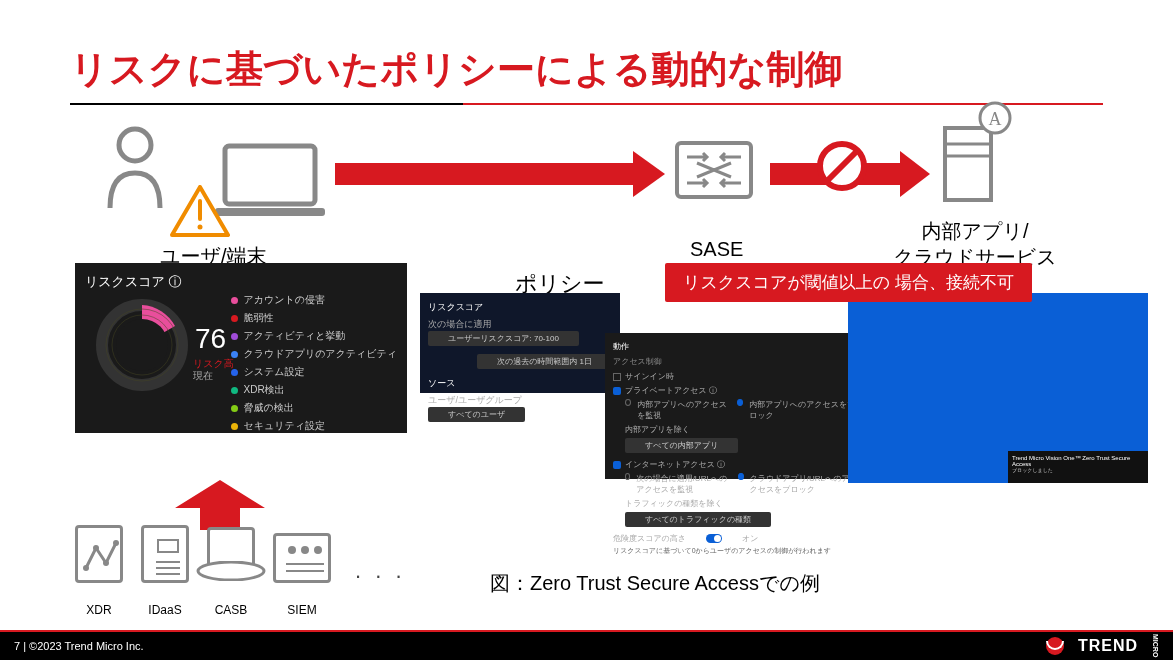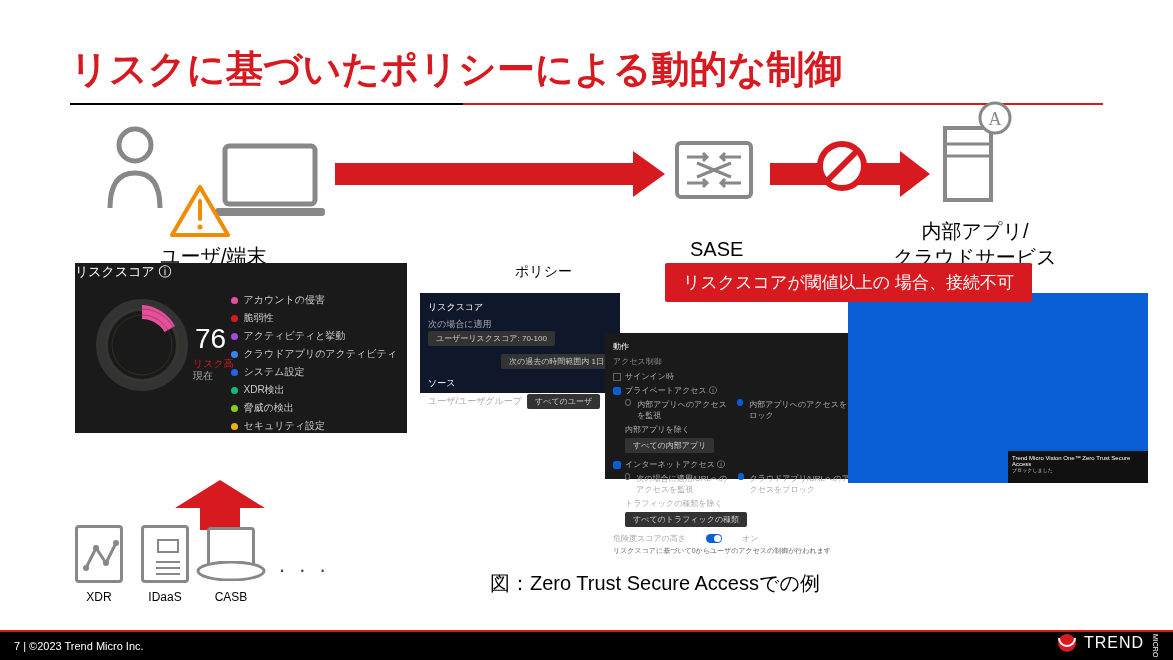--- a/index.html
+++ b/index.html
@@ -14,50 +14,50 @@
 .label{font-size:20px;text-align:center;position:absolute}
 .user-label{left:90px;top:120px}
 .sase-label{left:620px;top:115px}
 .app-label{left:800px;top:95px;text-align:center;width:210px;line-height:1.3}
 .arrow1{position:absolute;left:265px;top:28px}
 .arrow2{position:absolute;left:700px;top:28px}
 .sase-box{position:absolute;left:605px;top:18px;width:78px;height:58px;border:4px solid #888;border-radius:6px}
 .block-icon{position:absolute;left:747px;top:18px;z-index:2}
 .server-icon{position:absolute;left:865px;top:-25px}
 .panels{position:relative;margin:0 25px}
-.risk-panel{position:absolute;left:50px;top:0;width:332px;height:170px;background:#1a1a1a;color:#fff;padding:0;font-size:11px}
+.risk-panel{position:absolute;left:50px;top:0;width:332px;height:170px;background:#1a1a1a;color:#fff;padding:10px;font-size:11px}
 .risk-title{font-size:13px;margin-bottom:6px}
 .risk-gauge{position:absolute;left:20px;top:35px}
 .risk-score{position:absolute;left:120px;top:60px;font-size:28px}
 .risk-sub{position:absolute;left:118px;top:94px;font-size:10px;color:#d71920}
 .risk-sub2{position:absolute;left:118px;top:106px;font-size:10px;color:#aaa}
 .legend{position:absolute;right:10px;top:30px;font-size:10px;list-style:none}
 .legend li{display:flex;align-items:center;gap:5px;margin-bottom:4px;color:#ccc}
 .dot{width:7px;height:7px;border-radius:50%}
-.policy-label{position:absolute;left:490px;top:0;font-size:14px}
+.policy-label{position:absolute;left:490px;top:6px;font-size:22px}
 .policy-panel1{position:absolute;left:395px;top:30px;width:200px;height:100px;background:#0f172a;color:#aaa;font-size:9px;padding:8px}
 .policy-panel2{position:absolute;left:580px;top:70px;width:260px;height:146px;background:#1a1a1a;color:#aaa;font-size:8px;padding:8px}
 .pp-row{margin-bottom:8px}
-.pp-select{display:inline-block;background:#333;padding:2px 8px;border-radius:2px;font-size:8px;color:#ccc}
+.pp-select{display:inline-block;background:#333;padding:2px 20px;border-radius:2px;font-size:8px;color:#ccc}
 .callout{position:absolute;left:640px;top:0;background:#d71920;color:#fff;padding:8px 18px;font-size:17px;border-radius:2px;z-index:5}
 .blocked-page{position:absolute;right:0px;width:300px;height:190px;background:#0a5fd6;padding:8px}
 .blocked-inner{background:#fff;width:100%;height:150px;padding:20px 24px;font-size:9px;color:#444}
 .blocked-inner h4{font-size:10px;margin-bottom:8px;color:#222}
 .blocked-inner ul{font-size:7px;margin:6px 0 6px 10px;list-style:disc}
 .blocked-inner .btn{display:inline-block;background:#0a5fd6;color:#fff;padding:3px 8px;margin-top:8px;font-size:8px}
 .toast{position:absolute;right:0;bottom:0;width:140px;height:32px;background:#111;color:#ccc;font-size:6px;padding:4px}
 .bottom-icons{position:absolute;left:75px;top:470px;display:flex;align-items:flex-end;gap:18px}
-.bi{display:flex;flex-direction:column;align-items:center;gap:7px}
+.bi{display:flex;flex-direction:column;align-items:center;gap:20px}
 .bi-label{font-size:12px}
 .bi-box{width:48px;height:58px;border:3px solid #888;border-radius:4px;position:relative}
 .up-arrow{position:absolute;left:175px;top:460px}
 .caption{position:absolute;left:490px;top:570px;font-size:20px}
 .footer{position:absolute;bottom:0;left:0;right:0;height:28px;background:#000;color:#fff;display:flex;align-items:center;justify-content:space-between;padding:0 14px;font-size:11px}
 .footer-accent{position:absolute;bottom:28px;left:0;right:0;height:2px;background:#d71920}
-.tm-logo{display:flex;gap:8px;font-weight:normal;font-size:16px;letter-spacing:1px}
+.tm-logo{display:flex;align-items:center;gap:14px;font-weight:bold;font-size:16px;letter-spacing:1px}
 .tm-ball{width:18px;height:18px;border-radius:50%;background:#d71920;position:relative}
 .tm-ball::after{content:"";position:absolute;width:14px;height:7px;border:2px solid #fff;border-top:none;border-radius:0 0 12px 12px;left:0;top:4px}
 .dots{font-size:22px;color:#444;letter-spacing:4px;align-self:center;margin-left:6px}
 .pp-check{display:flex;align-items:center;gap:4px;margin:3px 0}
 .pp-check-box{width:8px;height:8px;background:#0a5fd6;border-radius:2px}
 .radio-dot{width:7px;height:7px;border-radius:50%;border:1px solid #0a5fd6;background:#0a5fd6}
 .radio-dot.off{background:transparent;border-color:#666}
 .toggle{width:16px;height:9px;background:#0a5fd6;border-radius:5px;position:relative}
 .toggle::after{content:"";position:absolute;width:7px;height:7px;background:#fff;border-radius:50%;right:1px;top:1px}
 </style>
@@ -258,20 +258,30 @@
     </div>
     <div class="bi">
       <div style="position:relative">
           <div class="bi-box" style="height:48px"></div>
       <svg width="70" height="20" style="position:absolute;left:-11px;bottom:-6px">
             <ellipse cx="35" cy="10" rx="33" ry="9" fill="#fff" stroke="#888" stroke-width="3"></ellipse>
           </svg>
         </div>
       <div class="bi-label" style="margin-top:8px">CASB</div>
     </div>
+    <div class="bi">
+      <div class="bi-box" style="width:58px;height:50px"><svg width="58" height="50">
+            <circle cx="16" cy="14" r="4" fill="#888"></circle>
+            <circle cx="29" cy="14" r="4" fill="#888"></circle>
+            <circle cx="42" cy="14" r="4" fill="#888"></circle>
+            <line x1="10" y1="28" x2="48" y2="28" stroke="#888" stroke-width="2"></line>
+            <line x1="10" y1="35" x2="48" y2="35" stroke="#888" stroke-width="2"></line>
+          </svg></div>
+      <div class="bi-label">SIEM</div>
+    </div>
     <div class="dots">. . .</div>
   </div>
 
   <div class="caption">図：Zero Trust Secure Accessでの例</div>
 
   <div class="footer-accent"></div>
   <div class="footer">
     <span>7 | ©2023 Trend Micro Inc.</span>
     <span class="tm-logo">
       <span class="tm-ball"></span>

